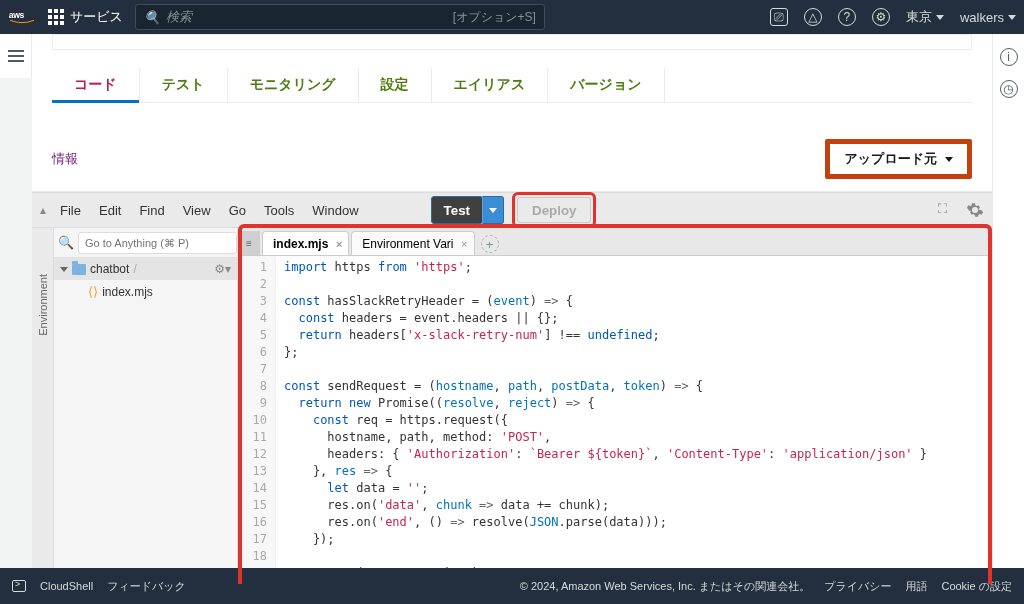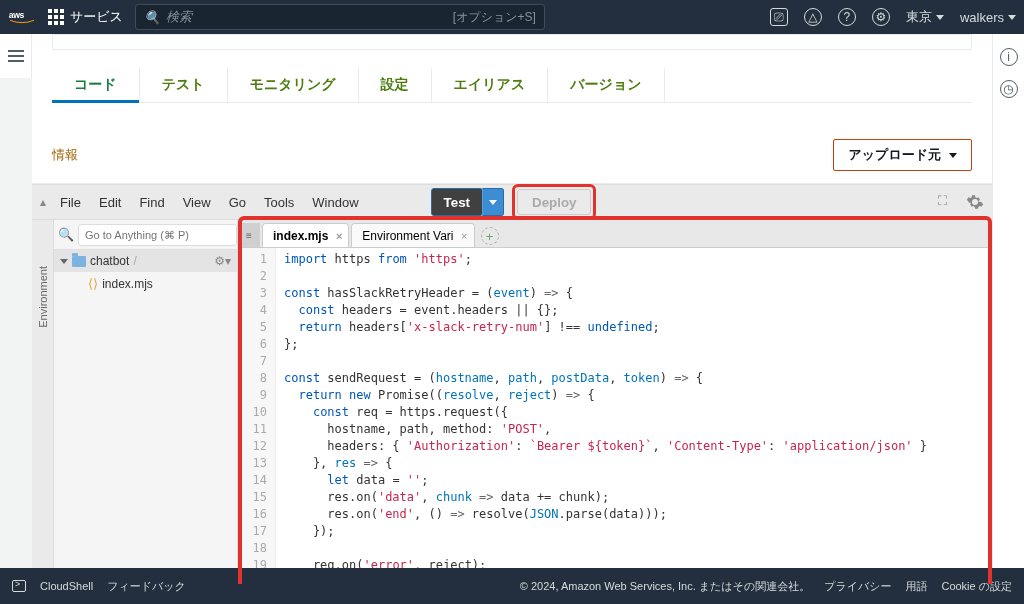--- a/index.html
+++ b/index.html
@@ -30,28 +30,28 @@
 .right-strip { position: absolute; top: 34px; right: 0; width: 32px; bottom: 20px; background: #fff; border-left: 1px solid #e9ebed; display: flex; flex-direction: column; align-items: center; gap: 14px; padding-top: 14px; }
 .right-ic { width: 18px; height: 18px; border: 1.5px solid #545b64; border-radius: 50%; display: flex; align-items: center; justify-content: center; font-size: 12px; color: #545b64; }
 
 
 .main { position: absolute; top: 34px; left: 32px; right: 32px; bottom: 20px; overflow: hidden; background: #fff; }
 .inner-panel { margin: 0 20px; background: #fff; border: 1px solid #e9ebed; height: 16px; }
 
 
 .tabs { display: flex; gap: 0; margin: 18px 20px 0; border-bottom: 1px solid #e9ebed; }
 .tab { padding: 8px 22px; color: #4d7c0f; font-size: 14px; font-weight: bold; position: relative; border-right: 1px solid #e9ebed; }
-.tab.active { color: #15803d; }
+.tab.active { color: #be185d; }
 .tab.active::after { content: ""; position: absolute; bottom: -1px; left: 0; right: 0; height: 3px; background: #0073bb; }
 
 
 .cs-header { display: flex; align-items: center; padding: 16px 20px 12px; border-bottom: 1px solid #e9ebed; margin-top: 20px; }
 .cs-title { font-size: 18px; font-weight: bold; color: #16191f; margin-right: 10px; }
-.cs-link { color: #a16207; font-size: 13px; }
-.upload-btn { margin-left: auto; padding: 6px 14px; border: 1px solid #c2410c; border-radius: 2px; background: #fff; color: #16191f; font-weight: bold; font-size: 13px; display: flex; align-items: center; gap: 8px; }
+.cs-link { color: #701a75; font-size: 13px; }
+.upload-btn { margin-left: auto; padding: 6px 14px; border: 5px solid #c2410c; border-radius: 2px; background: #fff; color: #16191f; font-weight: bold; font-size: 13px; display: flex; align-items: center; gap: 8px; }
 
 
 .ide-toolbar { height: 36px; background: #eaeaea; border-top: 1px solid #dcdcdc; border-bottom: 1px solid #dcdcdc; display: flex; align-items: center; padding: 0 8px; gap: 2px; }
 .ide-collapse { color: #888; font-size: 12px; margin-right: 4px; }
 .ide-menu { padding: 4px 8px; color: #333; font-size: 13px; }
 .ide-spacer { flex: 0 0 60px; }
 .test-btn { height: 28px; background: #404040; border: 1px solid #2a6aa5; color: #fff; font-weight: bold; padding: 0 12px; display: flex; align-items: center; border-radius: 3px; }
 .test-dd { width: 22px; height: 28px; background: #3b8dd4; border: 1px solid #2a6aa5; border-left: 1px solid #5aa0df; display: flex; align-items: center; justify-content: center; border-radius: 0 3px 3px 0; margin-left: -3px; }
 .test-dd .caret-down { border-top-color: #fff; }
 .deploy-wrap { border: 3px solid #e1332d; border-radius: 6px; padding: 2px 2px; margin-left: 6px; }

